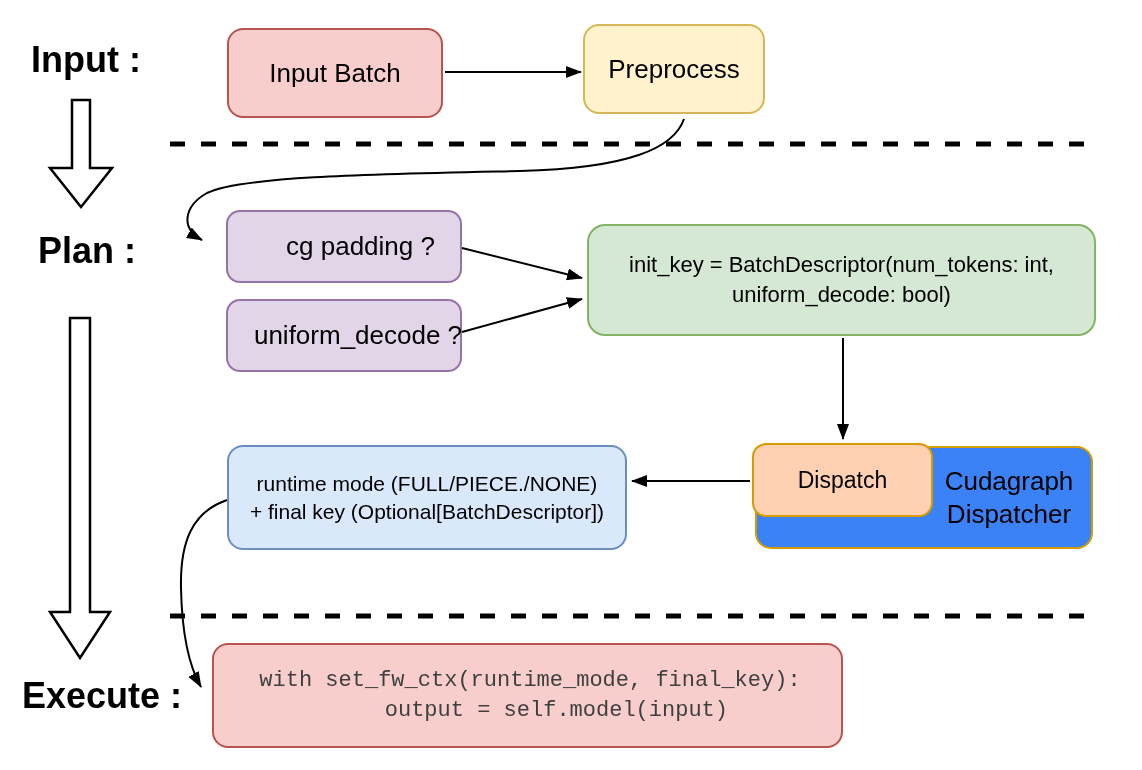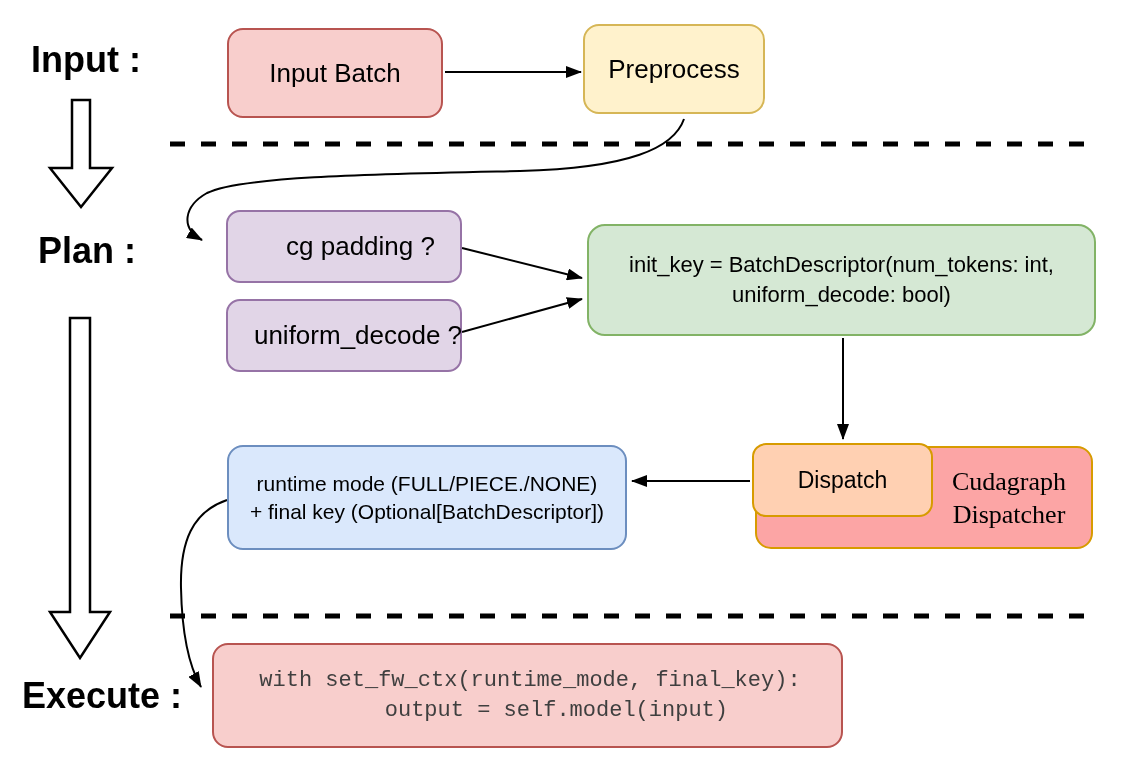--- a/index.html
+++ b/index.html
@@ -107,21 +107,21 @@
 
   <div class="node node-uniform-decode big-label" style="background-color: rgb(225, 213, 231); border-color: rgb(150, 115, 166);">
     <span class="line">uniform_decode ?</span>
   </div>
 
   <div class="node node-init-key" style="background-color: rgb(213, 232, 212); border-color: rgb(130, 179, 102);">
     <span class="line">init_key = BatchDescriptor(num_tokens: int,</span>
     <span class="line">uniform_decode: bool)</span>
   </div>
 
-  <div class="node node-cudagraph" style="background-color: #fca5a5; border-color: rgb(215, 155, 0); font-family: Liberation Serif, serif;">
+  <div class="node node-cudagraph" style="background-color: #3b82f6; border-color: rgb(215, 155, 0);">
     <div class="cudagraph-label">
       <span class="line">Cudagraph</span>
       <span class="line">Dispatcher</span>
     </div>
   </div>
 
   <div class="node node-dispatch" style="background-color: rgb(255, 208, 178); border-color: rgb(215, 155, 0);">
     <span class="line">Dispatch</span>
   </div>
 

